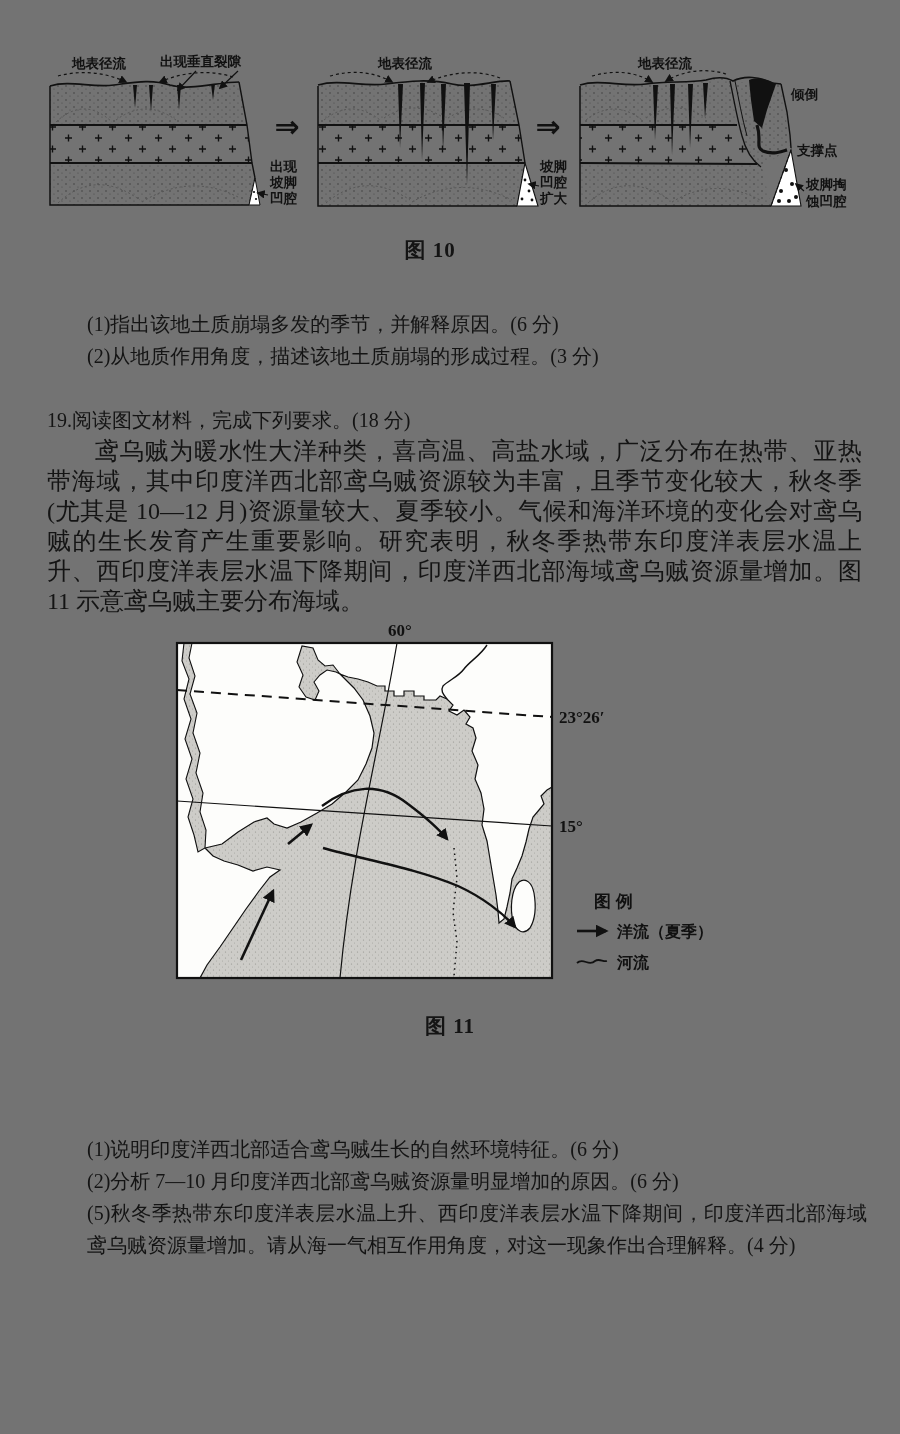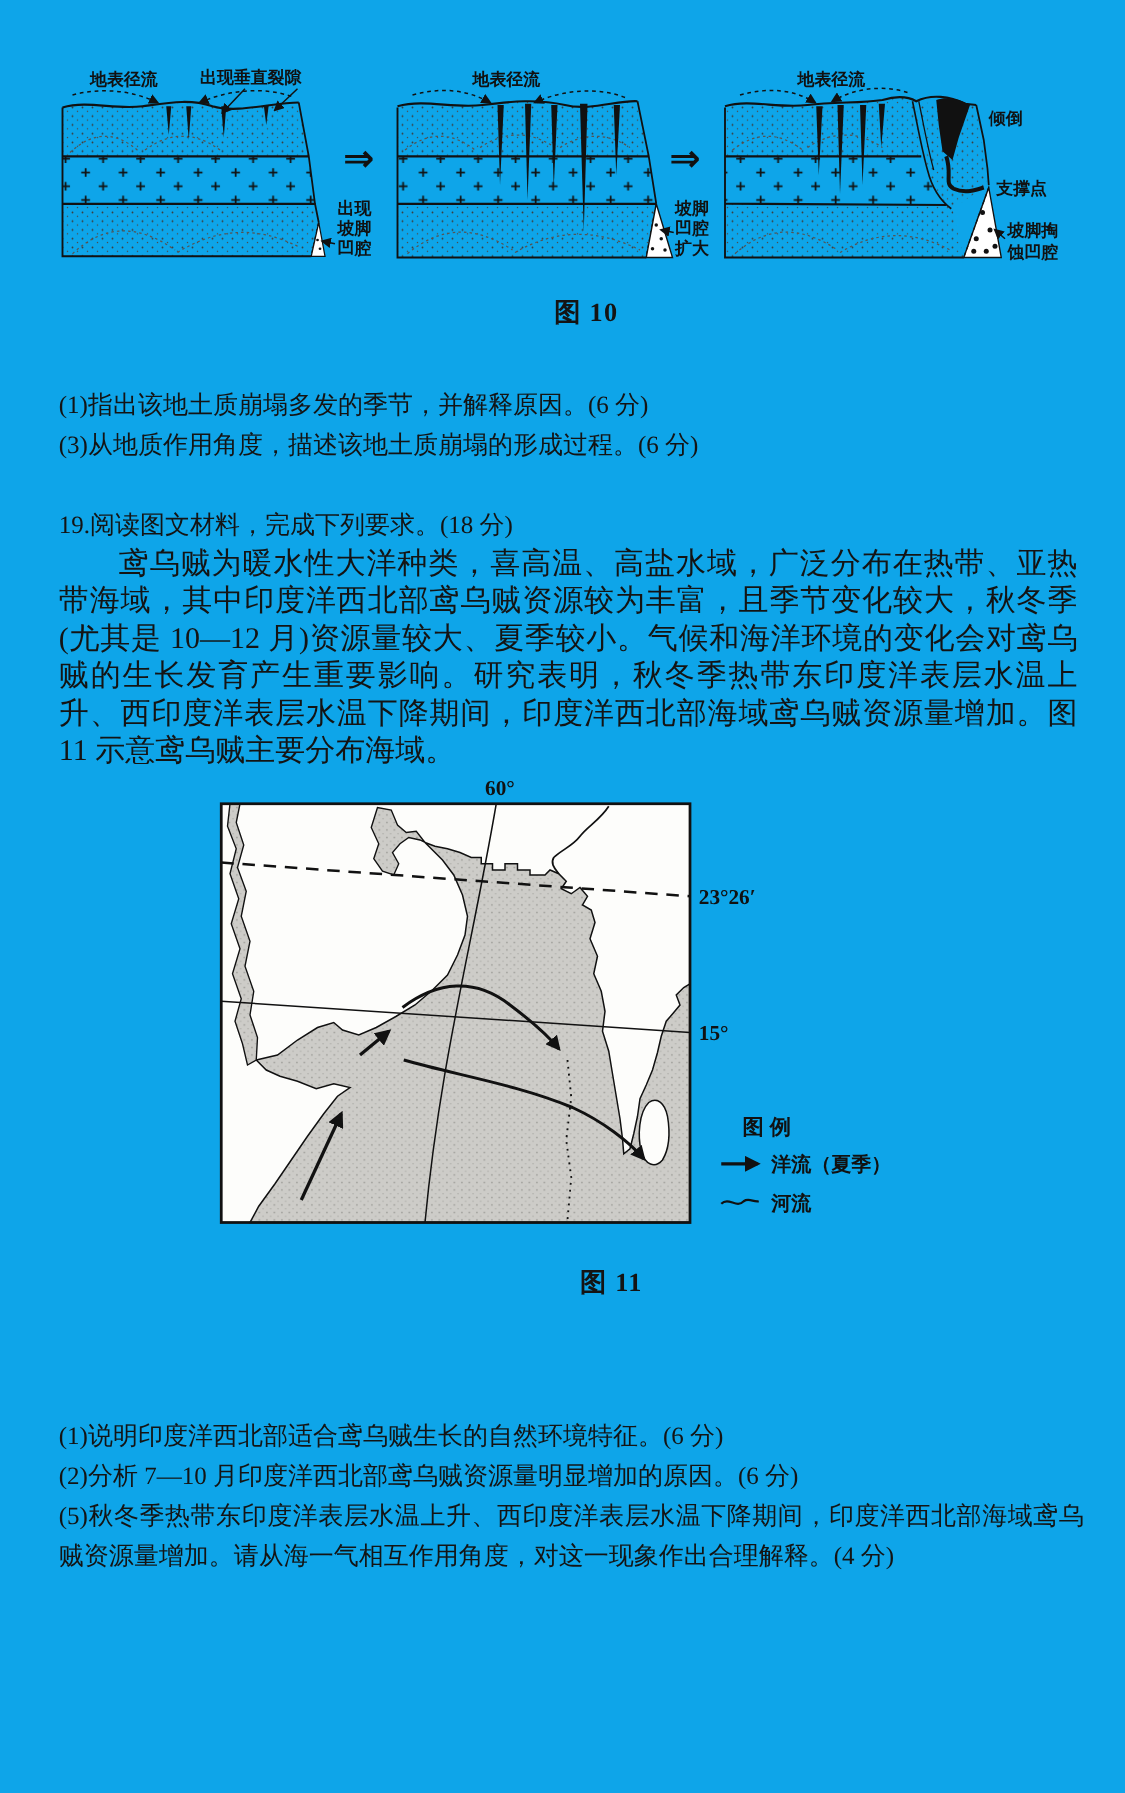--- a/index.html
+++ b/index.html
@@ -1,22 +1,22 @@
 <!DOCTYPE html>
 <html><head>
 <meta charset="utf-8">
 <style>
   html,body{margin:0;padding:0;background:#888;}
-  .page{position:relative;width:900px;height:1434px;background:#0ea5e9;overflow:hidden;
+  .page{position:relative;width:900px;height:1434px;background:#737373;overflow:hidden;
         font-family:"Liberation Serif",serif;color:#141414;}
   .abs{position:absolute;}
   .bodytext{font-size:20px;line-height:32px;}
-  .qline{white-space:normal;}
+  .qline{white-space:normal;margin-left:40px;}
   .para{font-size:24px;line-height:30px;text-align:justify;text-indent:2em;}
-  .caption{font-size:21px;font-weight:600;text-align:center;letter-spacing:1px;padding-left:39px;}
+  .caption{font-size:21px;font-weight:600;text-align:center;letter-spacing:1px;}
   svg text{fill:#111;}
   .dlabel{font-family:"Liberation Sans",sans-serif;font-weight:700;font-size:13.5px;}
   .deg{font-family:"Liberation Serif",serif;font-weight:700;font-size:17px;}
   .legtxt{font-family:"Liberation Sans",sans-serif;font-weight:700;font-size:16px;}
   .bigArrow{font-family:"DejaVu Sans",sans-serif;font-size:30px;font-weight:700;}
 </style>
 </head>
 <body>
 
 <div class="page">
@@ -160,21 +160,21 @@
       <text class="dlabel" x="806" y="189">坡脚掏</text>
       <text class="dlabel" x="806" y="206">蚀凹腔</text>
       <path d="M804,191 L796,184" fill="none" stroke="#111" stroke-width="1.2" marker-end="url(#ah1)"></path>
     </g>
   </svg>
 
   <div class="abs caption" style="left:0;top:236px;width:860px">图 10</div>
 
   <div class="abs bodytext" style="left:47px;top:308px;width:818px">
     <div class="qline">(1)指出该地土质崩塌多发的季节，并解释原因。(6 分)</div>
-    <div class="qline">(3)从地质作用角度，描述该地土质崩塌的形成过程。(6 分)</div>
+    <div class="qline">(2)从地质作用角度，描述该地土质崩塌的形成过程。(3 分)</div>
   </div>
 
   <div class="abs bodytext" style="left:47px;top:404px;width:818px">19.阅读图文材料，完成下列要求。(18 分)</div>
   <div class="abs para" style="left:47px;top:436px;width:815px">鸢乌贼为暖水性大洋种类，喜高温、高盐水域，广泛分布在热带、亚热带海域，其中印度洋西北部鸢乌贼资源较为丰富，且季节变化较大，秋冬季(尤其是 10—12 月)资源量较大、夏季较小。气候和海洋环境的变化会对鸢乌贼的生长发育产生重要影响。研究表明，秋冬季热带东印度洋表层水温上升、西印度洋表层水温下降期间，印度洋西北部海域鸢乌贼资源量增加。图 11 示意鸢乌贼主要分布海域。</div>
 
   <svg class="abs" style="left:170px;top:620px" width="580" height="370" viewBox="0 0 580 370">
     <defs>
       <pattern id="sea" width="6" height="6" patternUnits="userSpaceOnUse">
         <rect width="6" height="6" fill="#cdccc8"></rect>
         <circle cx="1.5" cy="2" r="0.6" fill="#93938e"></circle>

